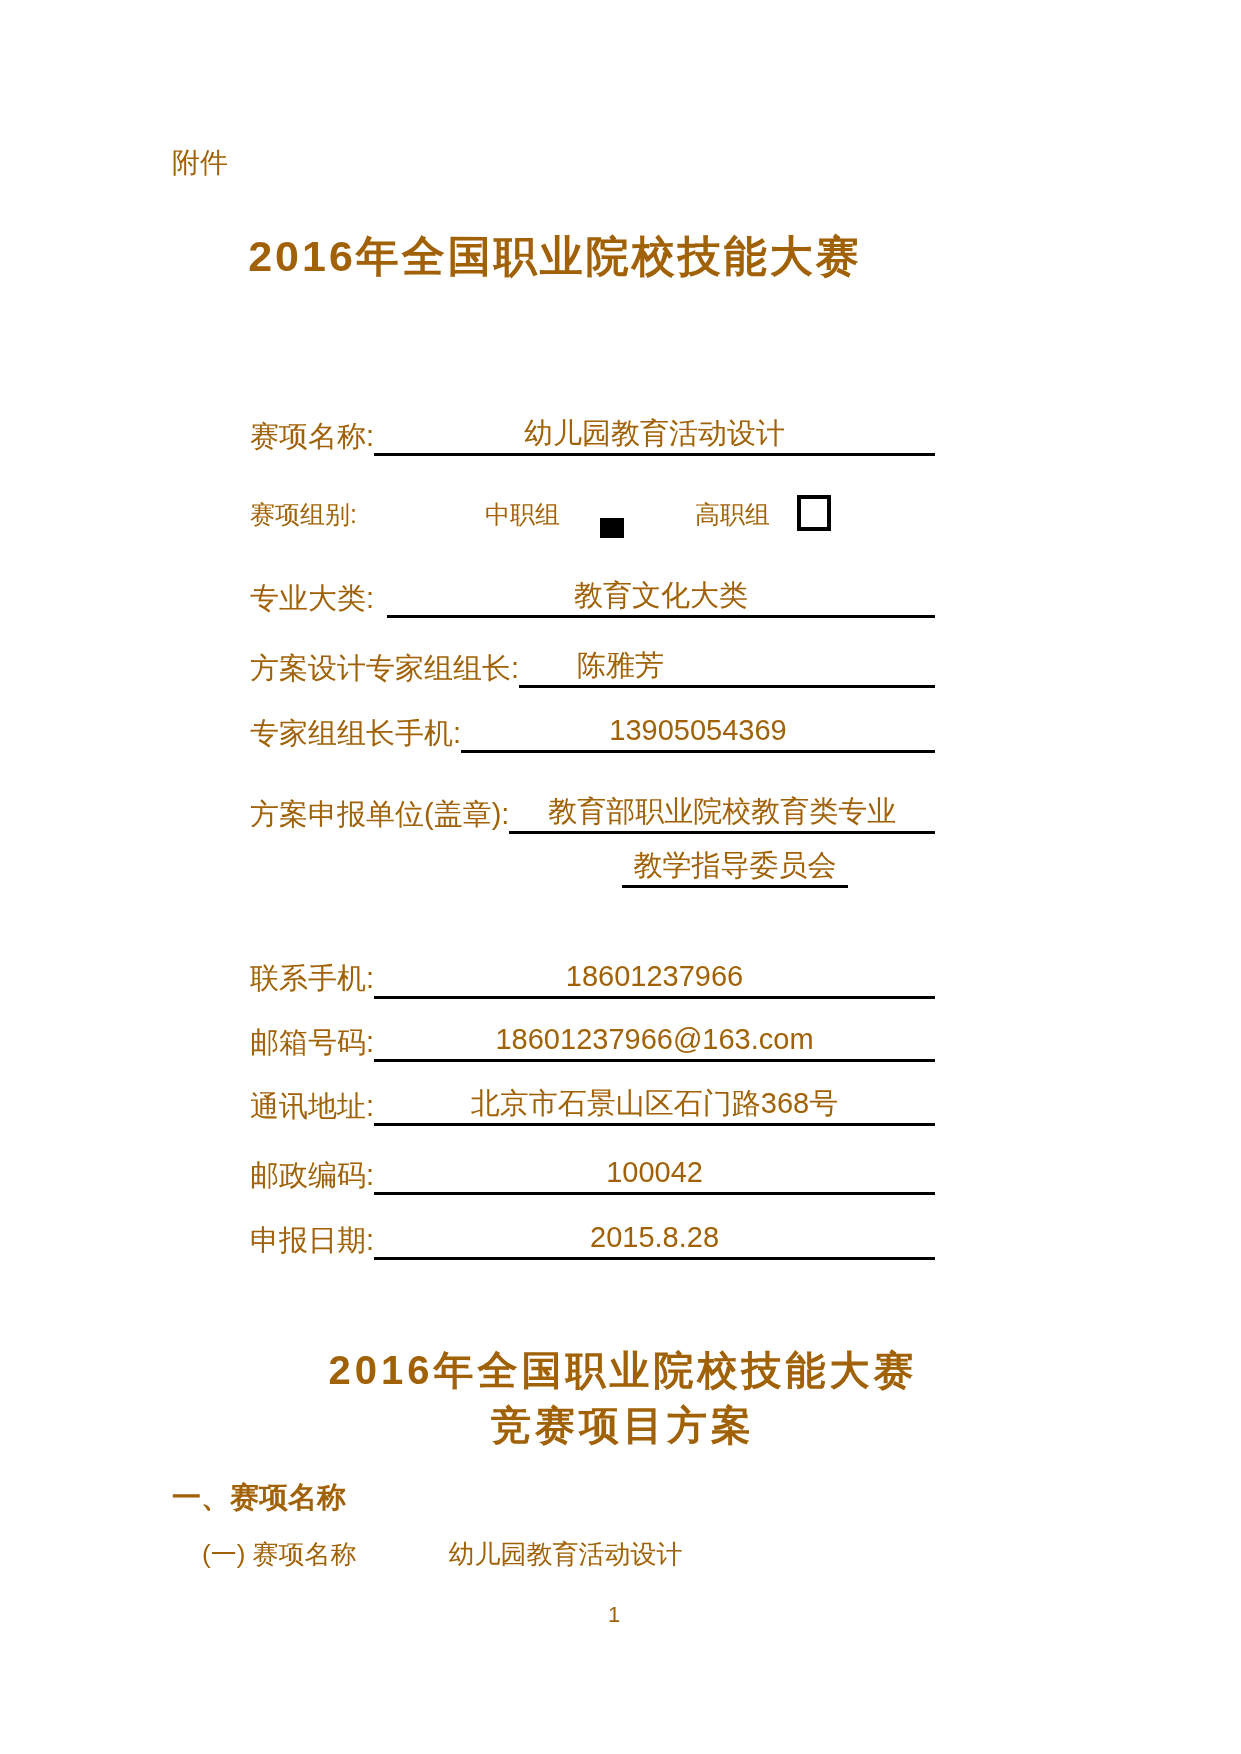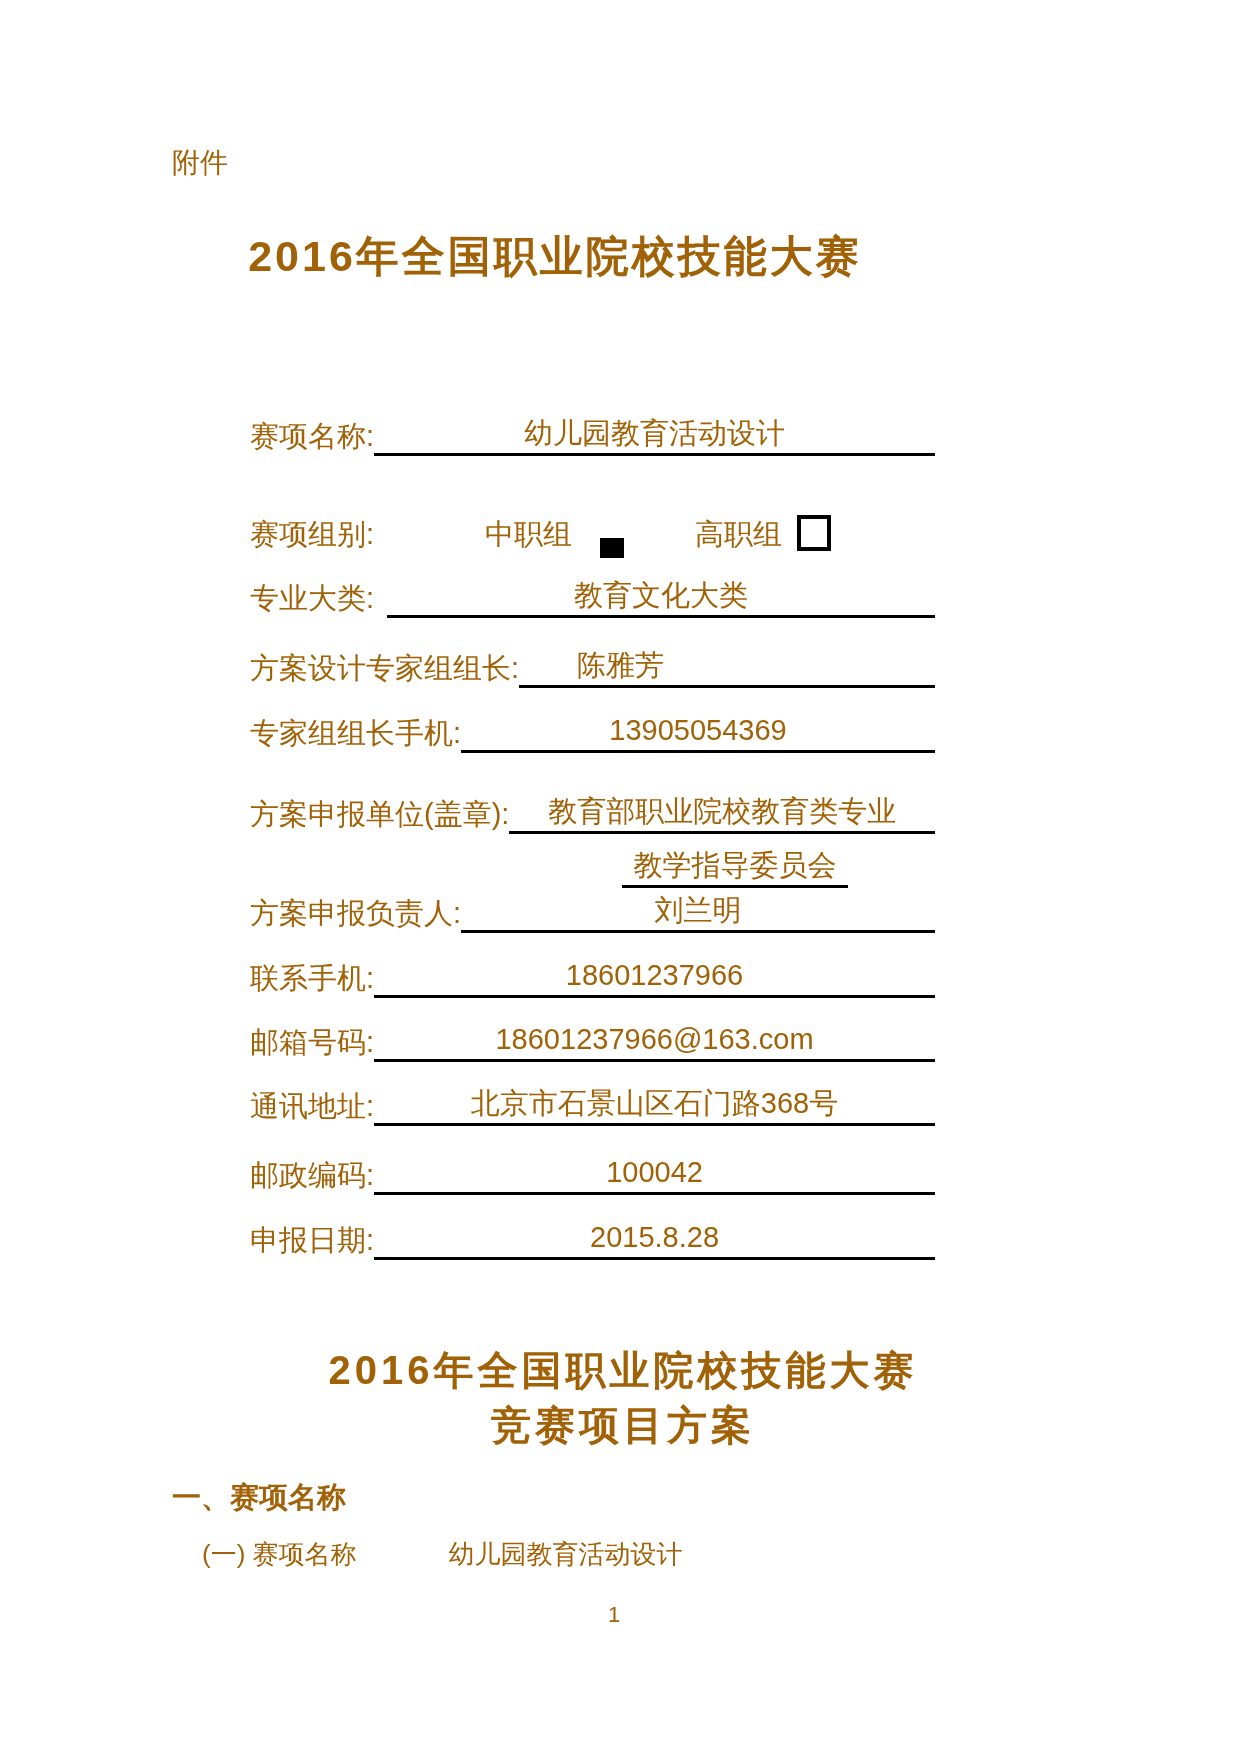--- a/index.html
+++ b/index.html
@@ -33,21 +33,21 @@
   .flabel { flex:0 0 auto; padding-bottom:3px; }
   .fvalue {
     flex:1 1 auto; border-bottom:3px solid #000;
     text-align:center; padding-bottom:3px; min-width:0;
   }
   .fvalue.v-left { text-align:left; padding-left:58px; }
 
   
   .grow {
     position:absolute; left:250px; top:494px; width:700px; height:46px;
-    font-size:29px; line-height:40px; white-space:nowrap;margin-top:20px;
+    font-size:25px; line-height:40px; white-space:nowrap;
   }
   .grow .glabel  { position:absolute; left:0; top:0; }
   .grow .opt1    { position:absolute; left:235px; top:0; }
   .grow .opt2    { position:absolute; left:445px; top:0; }
   .box-filled {
     position:absolute; left:350px; top:24px;
     width:24px; height:20px; background:#000; display:block;
   }
   .box-empty {
     position:absolute; left:547px; top:1px;
@@ -121,26 +121,22 @@
     <span class="fvalue">13905054369</span>
   </div>
 
   <div class="frow" style="top:796px;">
     <span class="flabel">方案申报单位(盖章):</span>
     <span class="fvalue">教育部职业院校教育类专业</span>
   </div>
 
   <div class="org-line2">教学指导委员会</div>
 
-  <div class="frow" style="top:895px;">
-    <span class="flabel">方案申报负责人:</span>
-    <span class="fvalue">刘兰明</span>
-  </div>
 
-  <div class="frow" style="top:960px;">
+  <div class="frow" style="top:960px;align-items:center;">
     <span class="flabel">联系手机:</span>
     <span class="fvalue">18601237966</span>
   </div>
 
   <div class="frow" style="top:1024px;">
     <span class="flabel">邮箱号码:</span>
     <span class="fvalue">18601237966@163.com</span>
   </div>
 
   <div class="frow" style="top:1088px;">

